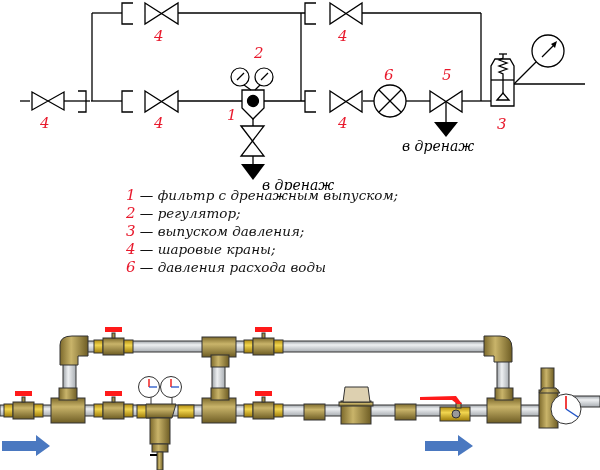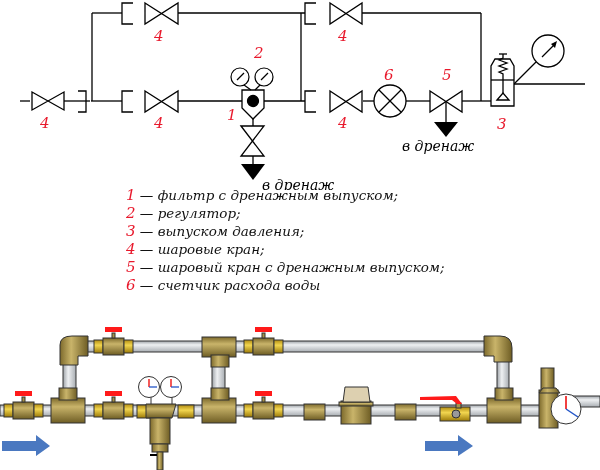--- a/index.html
+++ b/index.html
@@ -105,23 +105,22 @@
   <text class="lbl" x="497" y="129">3</text>
 
   <text class="drain" x="402" y="151">в дренаж</text>
   <text class="drain" x="262" y="190">в дренаж</text>
 </svg>
 
 <div id="legend">
     <div><span class="num">1</span><span style="white-space: pre;"> — </span><span>фильтр с дренажным выпуском;</span></div>
     <div><span class="num">2</span><span style="white-space: pre;"> — </span><span>регулятор;</span></div>
     <div><span class="num">3</span><span style="white-space: pre;"> — </span><span>выпуском давления;</span></div>
-    <div><span class="num">4</span><span style="white-space: pre;"> — </span><span>шаровые кран;</span></div>
-    <div><span class="num">5</span><span style="white-space: pre;"> — </span><span>шаровый кран с дренажным выпуском;</span></div>
-    <div><span class="num">6</span><span style="white-space: pre;"> — </span><span>счетчик расхода воды</span></div>
+    <div><span class="num">4</span><span style="white-space: pre;"> — </span><span>шаровые краны;</span></div>
+    <div><span class="num">6</span><span style="white-space: pre;"> — </span><span>давления расхода воды</span></div>
   </div>
 
 <svg width="600" height="470" style="pointer-events:none">
   <defs>
     <linearGradient id="pipeG" x1="0" y1="0" x2="0" y2="1">
       <stop offset="0" stop-color="#9ea3a8"></stop>
         <stop offset="0.35" stop-color="#eef0f2"></stop>
         <stop offset="1" stop-color="#a8adb2"></stop>
     </linearGradient>
     <linearGradient id="pipeV" x1="0" y1="0" x2="1" y2="0">

